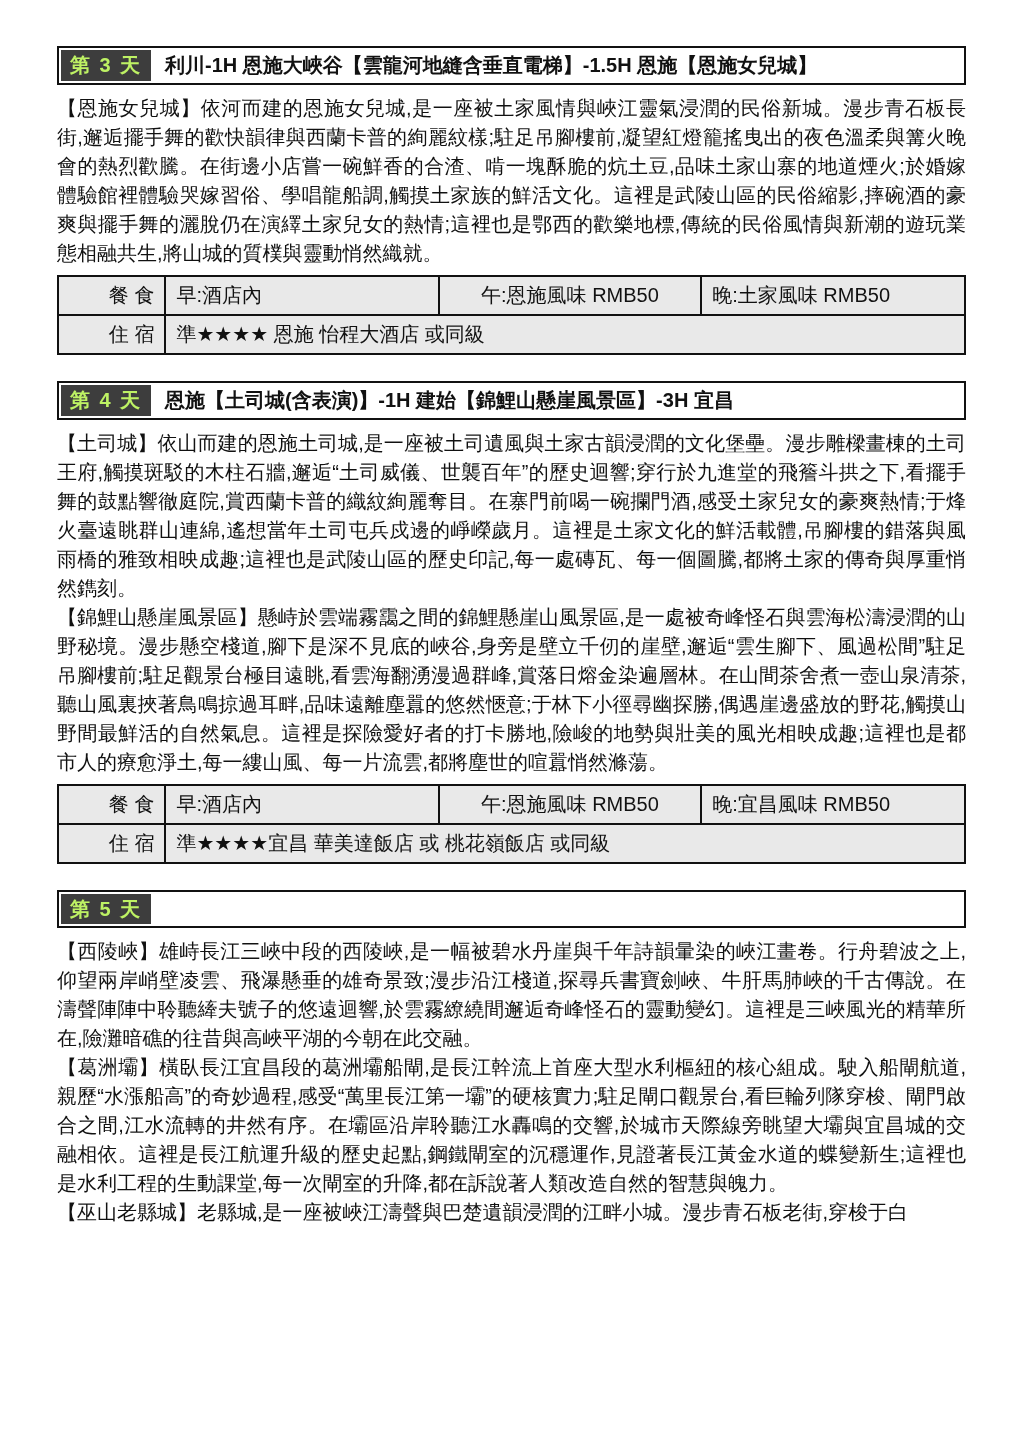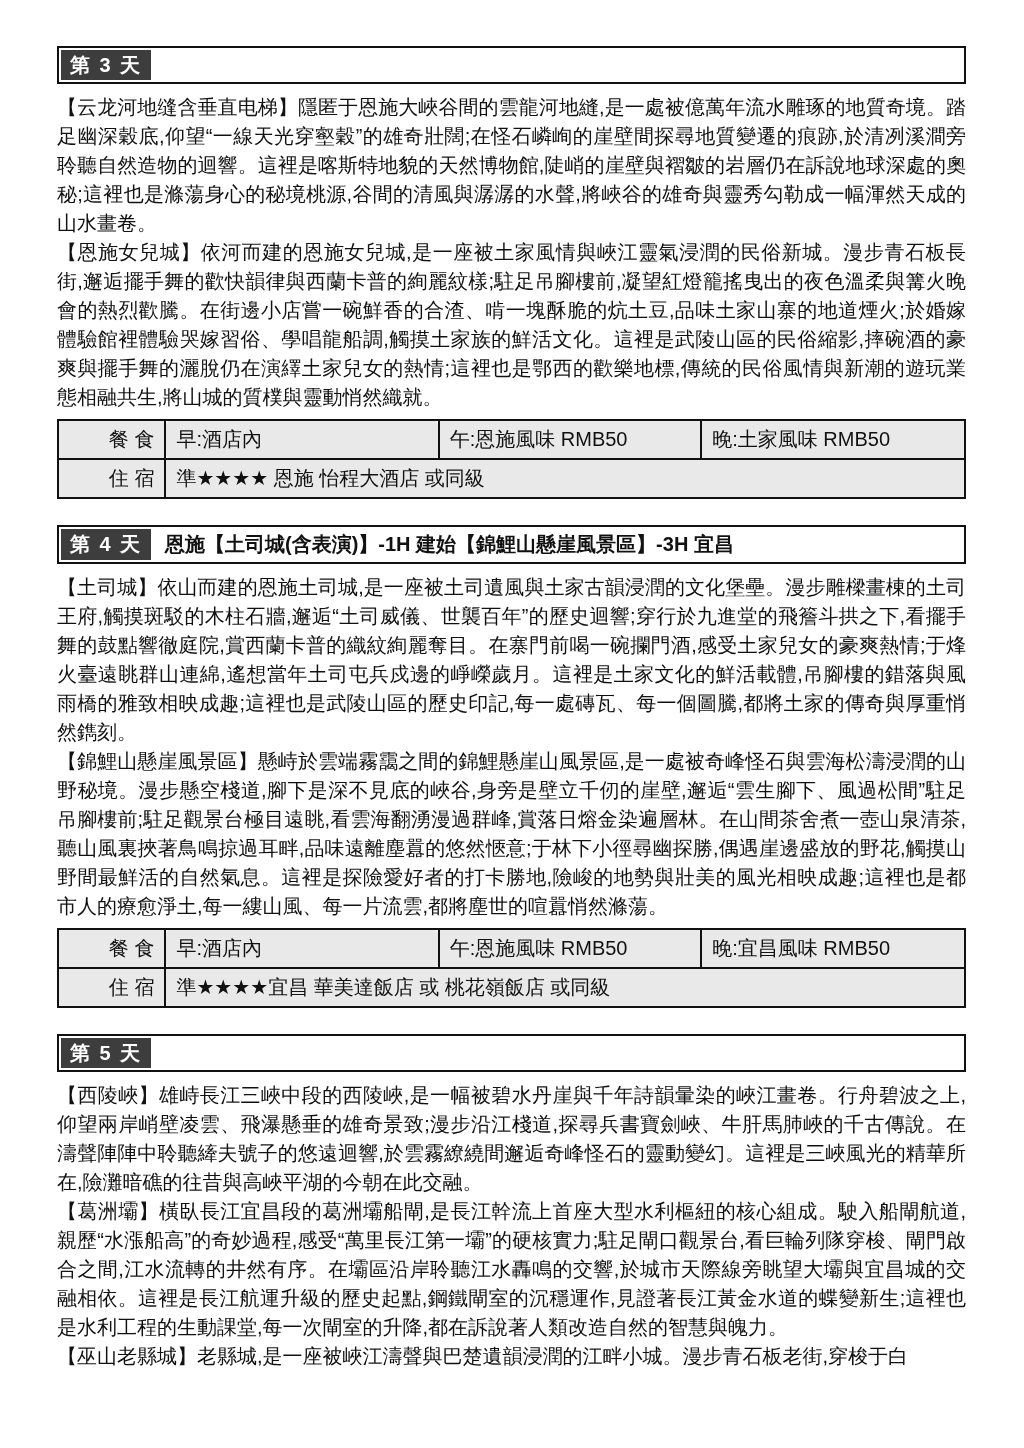--- a/index.html
+++ b/index.html
@@ -15,21 +15,21 @@
     display: flex;
     align-items: stretch;
     border: 2px solid var(--border, #111111);
     margin-bottom: 9px;
     min-height: 38px;
   }
   .day-label {
     flex: 0 0 90px;
     margin: 2px;
     background: var(--day-label-bg, #3d3d3d);
-    color: #ffffff;
+    color: #bef264;
     font-weight: bold;
     font-size: 20px;
     display: flex;
     align-items: center;
     justify-content: center;
     letter-spacing: 2px;
     white-space: nowrap;
   }
   .day-title {
     flex: 1;
@@ -55,34 +55,34 @@
   .info-table td {
     border: 2px solid var(--border, #111111);
     background: var(--table-cell-bg, #e9e9e9);
     font-size: 20px;
     padding: 5px 10px;
     height: 37px;
     overflow: hidden;
     white-space: nowrap;
   }
   .info-table td.lbl { width: 90px; text-align: right; }
-  .info-table td.meal-b { width: 229px; border-radius: 8px; }
-  .info-table td.meal-l { width: 220px; }
+  .info-table td.meal-b { width: 229px; }
+  .info-table td.meal-l { width: 220px; text-align: center; }
   .info-table td.meal-d { width: 221px; }
 </style>
 </head>
 <body>
 
 <div class="page">
 
   <section class="day-section">
     <div class="day-header">
       <div class="day-label">第 3 天</div>
+      <div class="day-title">利川-1H 恩施大峽谷【雲龍河地縫含垂直電梯】-1.5H 恩施【恩施女兒城】</div>
     </div>
-    <p class="para">【云龙河地缝含垂直电梯】隱匿于恩施大峽谷間的雲龍河地縫,是一處被億萬年流水雕琢的地質奇境。踏足幽深穀底,仰望“一線天光穿壑穀”的雄奇壯闊;在怪石嶙峋的崖壁間探尋地質變遷的痕跡,於清冽溪澗旁聆聽自然造物的迴響。這裡是喀斯特地貌的天然博物館,陡峭的崖壁與褶皺的岩層仍在訴說地球深處的奧秘;這裡也是滌蕩身心的秘境桃源,谷間的清風與潺潺的水聲,將峽谷的雄奇與靈秀勾勒成一幅渾然天成的山水畫卷。</p>
     <p class="para">【恩施女兒城】依河而建的恩施女兒城,是一座被土家風情與峽江靈氣浸潤的民俗新城。漫步青石板長街,邂逅擺手舞的歡快韻律與西蘭卡普的絢麗紋樣;駐足吊腳樓前,凝望紅燈籠搖曳出的夜色溫柔與篝火晚會的熱烈歡騰。在街邊小店嘗一碗鮮香的合渣、啃一塊酥脆的炕土豆,品味土家山寨的地道煙火;於婚嫁體驗館裡體驗哭嫁習俗、學唱龍船調,觸摸土家族的鮮活文化。這裡是武陵山區的民俗縮影,摔碗酒的豪爽與擺手舞的灑脫仍在演繹土家兒女的熱情;這裡也是鄂西的歡樂地標,傳統的民俗風情與新潮的遊玩業態相融共生,將山城的質樸與靈動悄然織就。</p>
     <table class="info-table">
       <tbody>
         <tr>
           <td class="lbl">餐 食</td>
           <td class="meal-b">早:酒店內</td>
           <td class="meal-l">午:恩施風味 RMB50</td>
           <td class="meal-d">晚:土家風味 RMB50</td>
         </tr>
         <tr>

